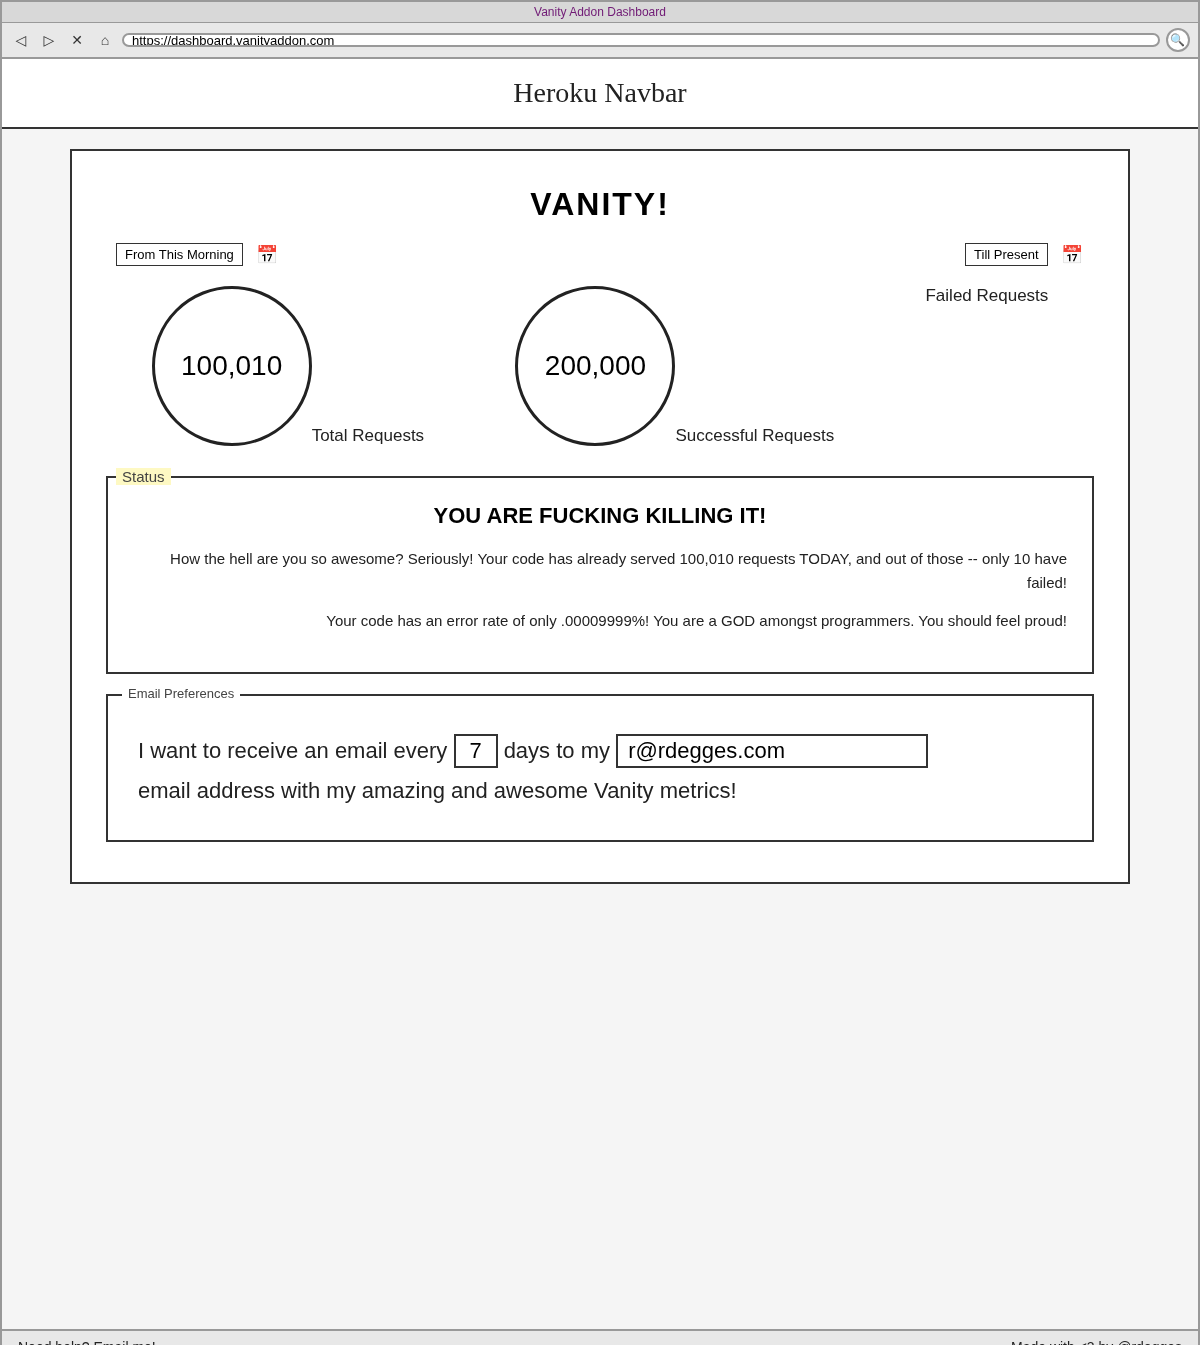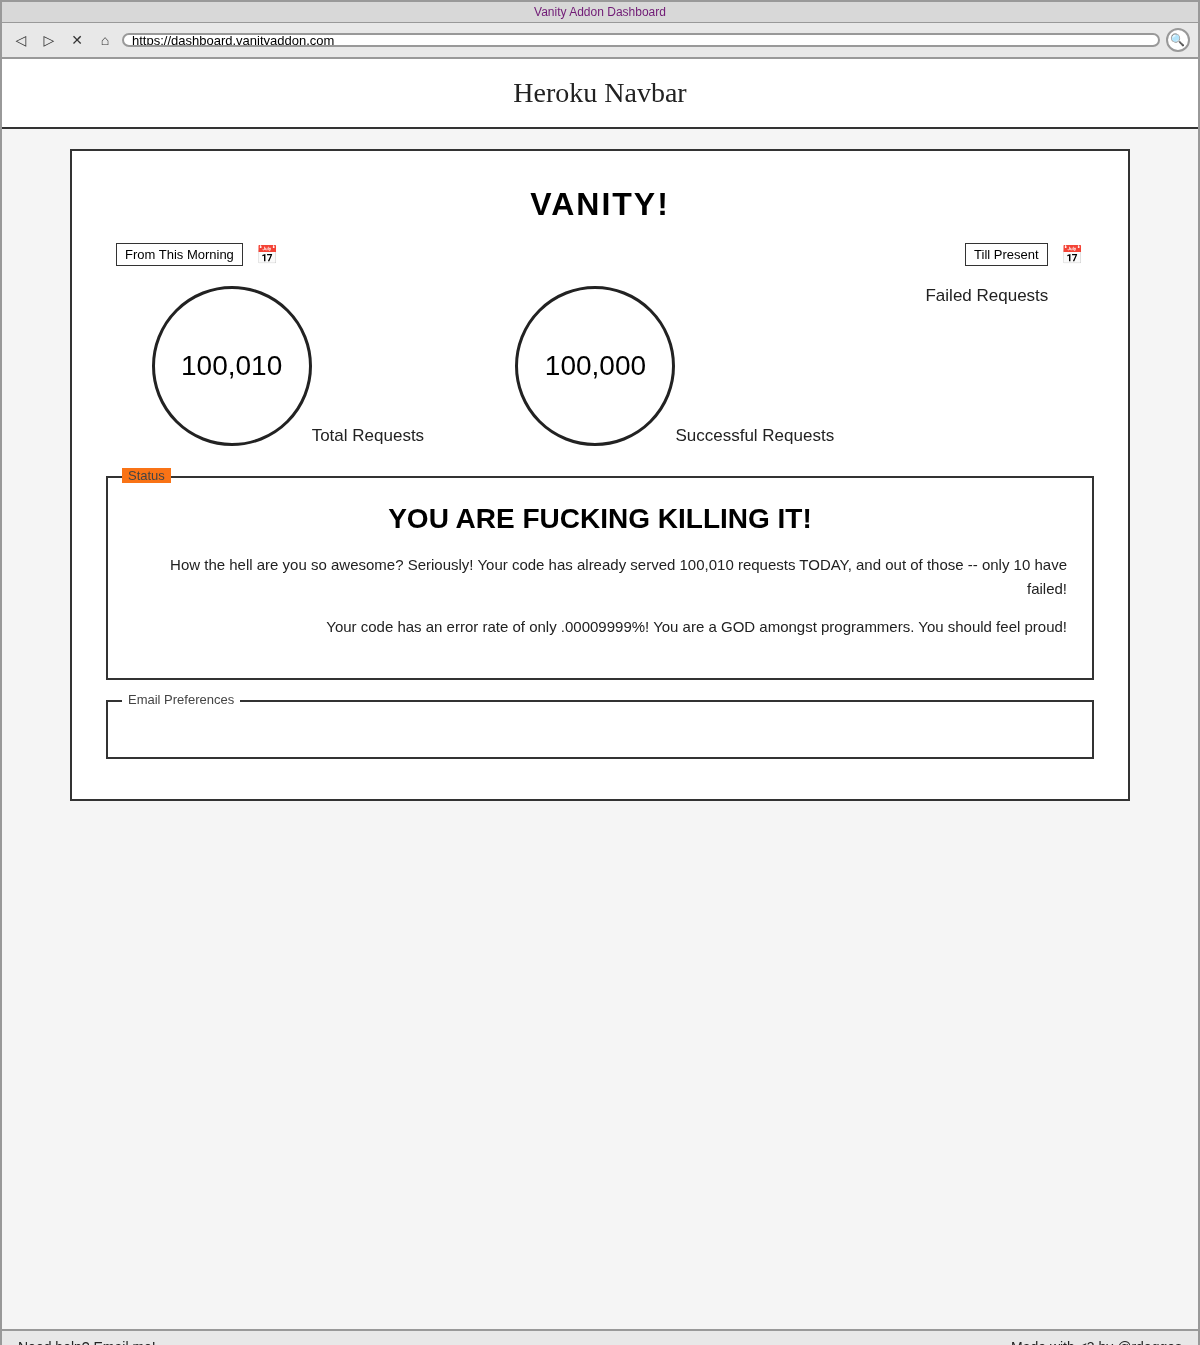--- a/index.html
+++ b/index.html
@@ -176,31 +176,31 @@
     .status-box {
       border: 2px solid #333;
       padding: 20px 25px 25px;
       margin-bottom: 20px;
       position: relative;
     }
 
     .status-box-legend {
       position: absolute;
       top: -10px;
-      left: 14px;
-      background: #f97316;
+      left: 8px;
+      background: #fef9c3;
       padding: 0 6px;
-      font-size: 13px;
+      font-size: 15px;
       font-family: Arial, sans-serif;
       color: #444;
     }
 
     .status-headline {
       text-align: center;
-      font-size: 28px;
+      font-size: 22px;
       font-weight: bold;
       font-family: Arial, sans-serif;
       margin-bottom: 18px;
       margin-top: 5px;
     }
 
     .status-text {
       font-size: 15px;
       font-family: Arial, sans-serif;
       line-height: 1.6;
@@ -324,38 +324,46 @@
 
       <div class="metrics-row">
         <div class="metric-item">
           <div class="metric-circle">
             <span>100,010</span>
           </div>
           <div class="metric-label">Total Requests</div>
         </div>
         <div class="metric-item">
           <div class="metric-circle">
-            <span>100,000</span>
+            <span>200,000</span>
           </div>
           <div class="metric-label">Successful Requests</div>
         </div>
         <div class="metric-item">
           <div class="metric-label">Failed Requests</div>
         </div>
       </div>
 
       <div class="status-box">
         <div class="status-box-legend">Status</div>
         <div class="status-headline">YOU ARE FUCKING KILLING IT!</div>
         <p class="status-text">How the hell are you so awesome?  Seriously!  Your code has already served 100,010 requests TODAY, and out of those -- only 10 have failed!</p>
         <p class="status-text">Your code has an error rate of only .00009999%!  You are a GOD amongst programmers. You should feel proud!</p>
       </div>
 
       <div class="email-box">
         <div class="email-box-legend">Email Preferences</div>
+        <div class="email-text">
+          <span>I want to receive an email every</span>
+          <input class="email-days-input" type="text" value="7" style="">
+          <span>days to my</span>
+          <input class="email-address-input" type="text" value="r@rdegges.com" style="">
+          <br>
+          <span>email address with my amazing and awesome Vanity metrics!</span>
+        </div>
       </div>
 
     </div>
   </div>
 
   <div class="browser-footer-wrap">
     <div class="browser-footer">
       <span>Need help?  Email me!</span>
       <span>Made with &lt;3 by @rdegges</span>
     </div>

